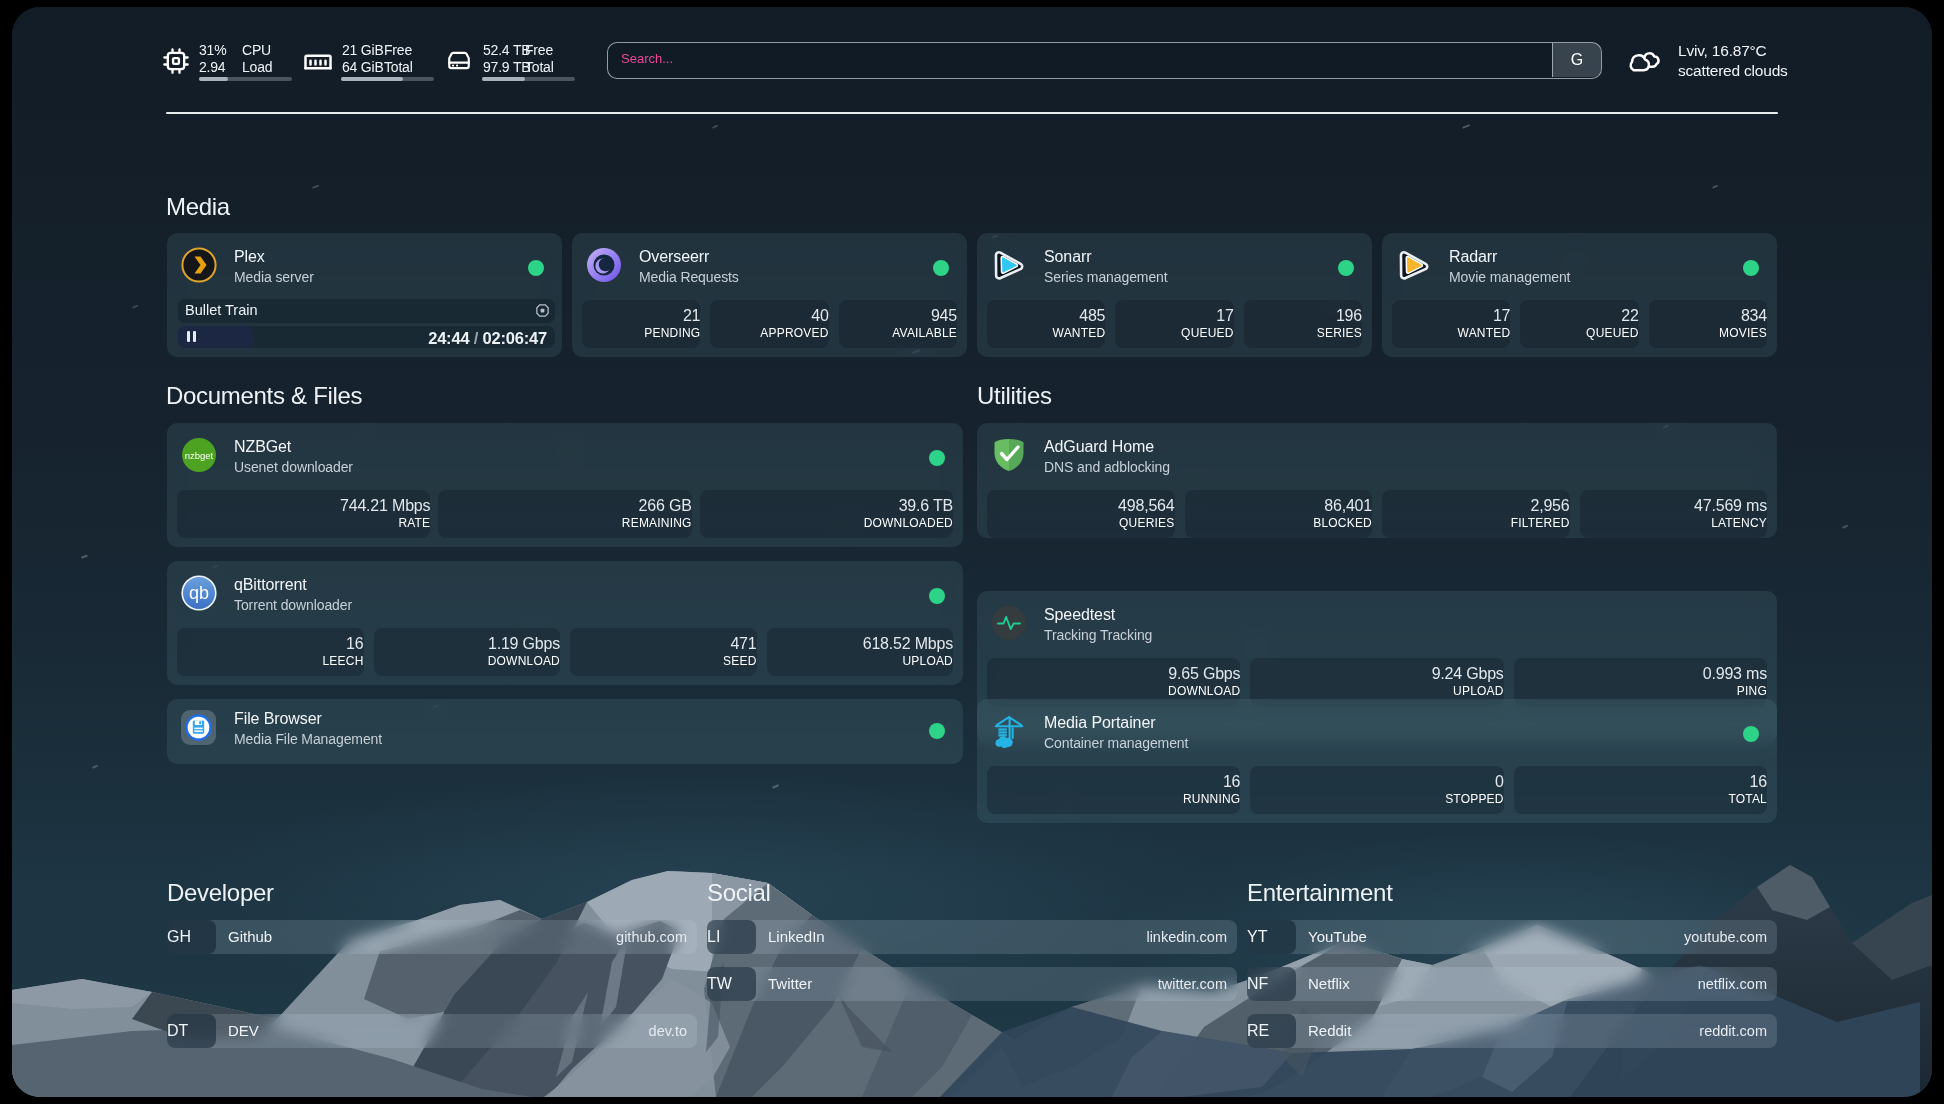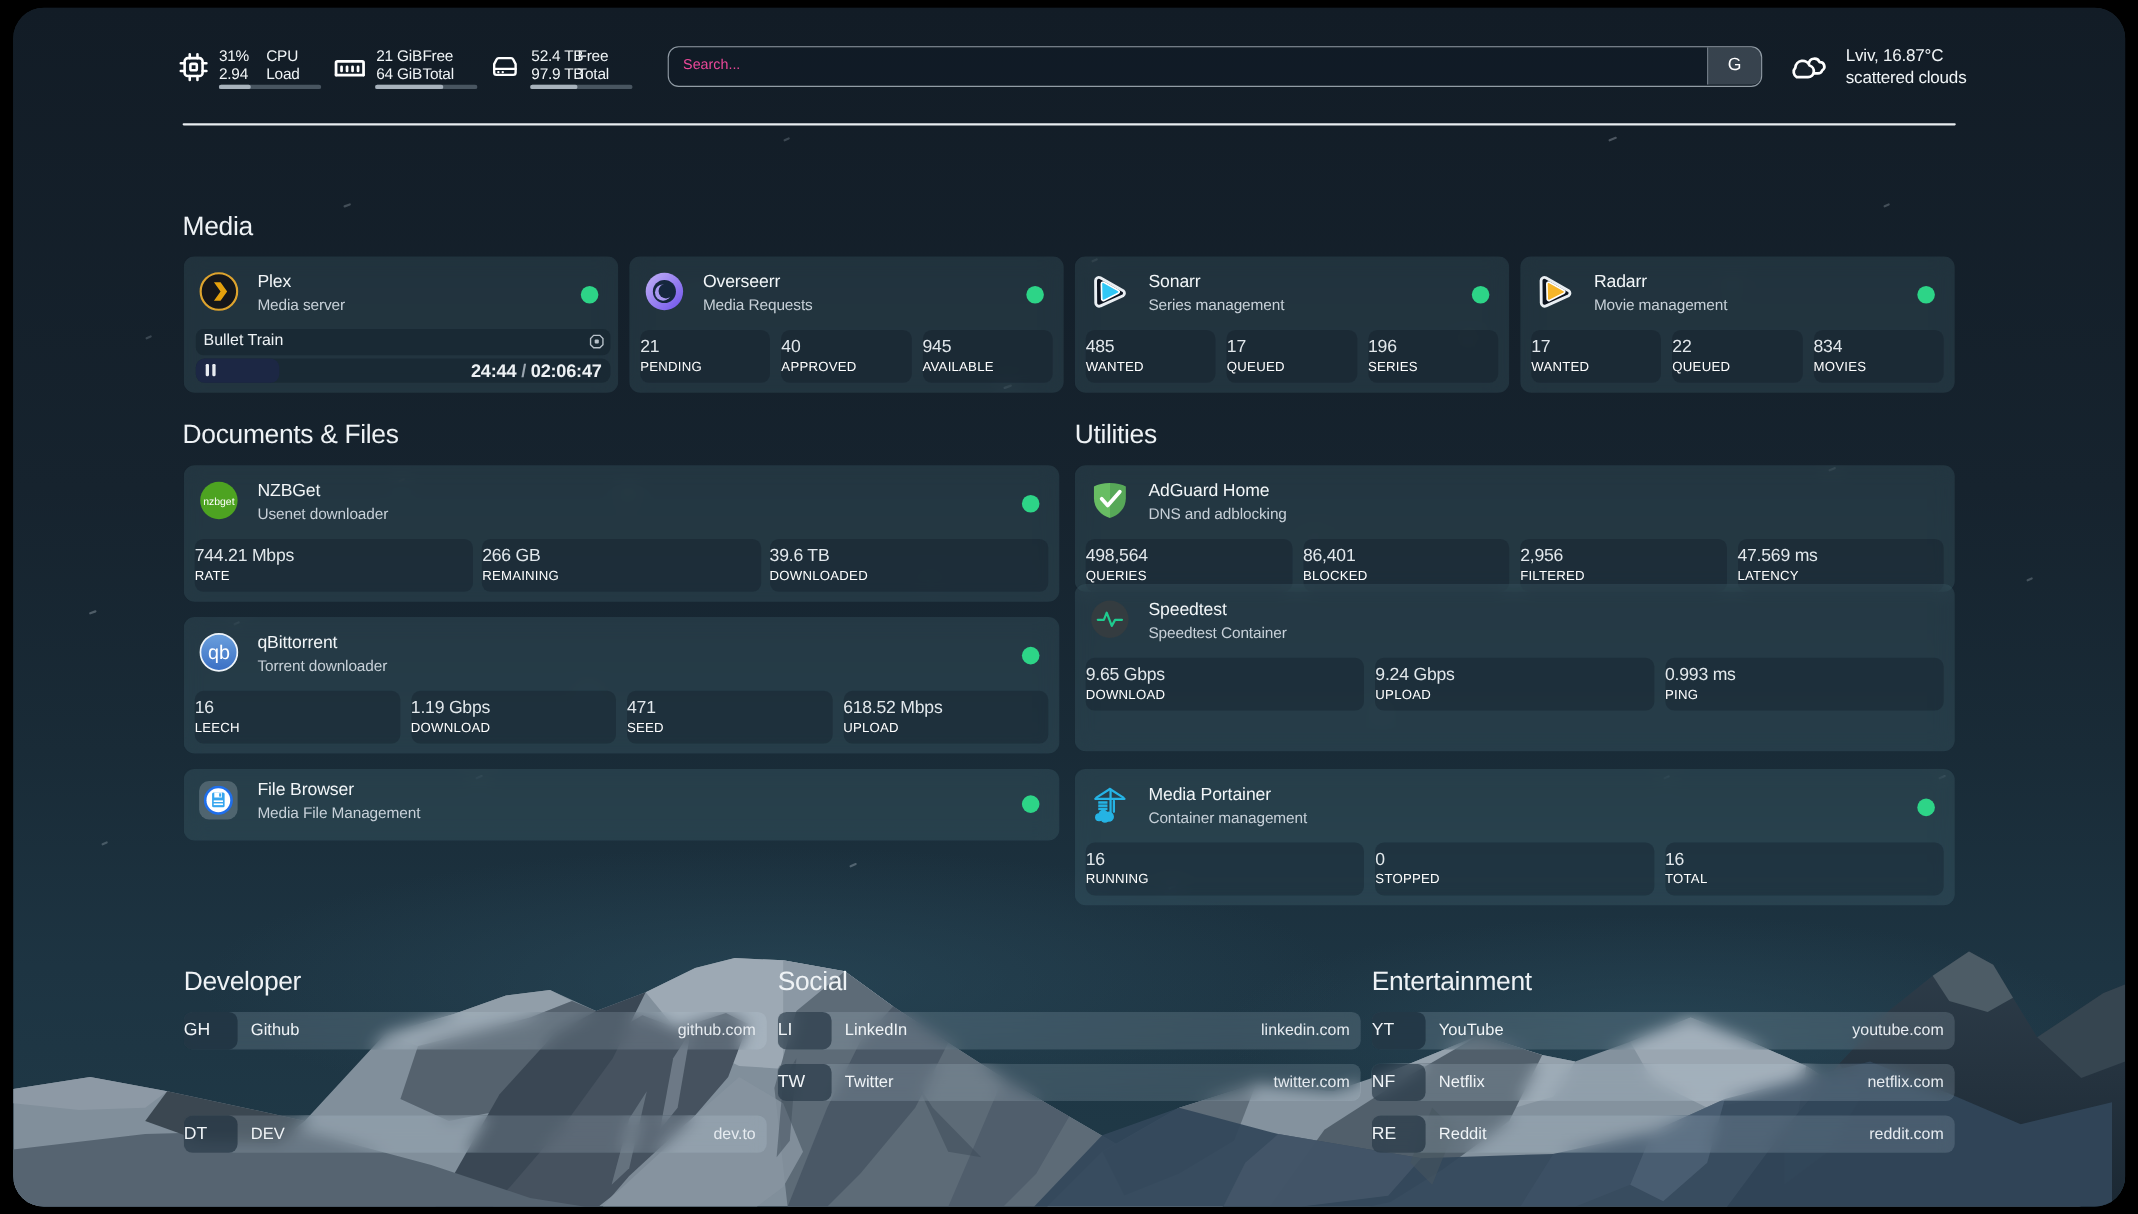--- a/index.html
+++ b/index.html
@@ -6,21 +6,21 @@
 body{font-family:"Liberation Sans",sans-serif;-webkit-font-smoothing:antialiased}
 #frame{position:absolute;left:12px;top:7px;width:1920px;height:1090px;border-radius:28px;overflow:hidden;background:#16222d}
 #bg{position:absolute;left:0;top:0;width:1920px;height:1090px}
 .abs{position:absolute}
 .card{position:absolute;background:rgba(150,215,225,0.105);border-radius:10px;backdrop-filter:blur(9px)}
 .ico{position:absolute;left:14px;top:14px;width:36px;height:36px}
 .t{position:absolute;left:67px;top:15px;font-size:16px;font-weight:500;color:#f2f6f8;letter-spacing:-.1px}
 .s{position:absolute;left:67px;top:36px;font-size:14px;color:#c7d0d8;letter-spacing:-.1px}
 .dot{position:absolute;width:16px;height:16px;border-radius:50%;background:#2dd487;right:18px;top:27px}
 .stats{position:absolute;left:10px;right:10px;top:67px;height:48px;display:flex;gap:10px}
-.sb{flex:1;background:rgba(10,20,30,0.27);border-radius:8px;text-align:left;color:#fff;padding-top:6px}
+.sb{flex:1;background:rgba(10,20,30,0.27);border-radius:8px;text-align:right;color:#fff;padding-top:6px}
 .sb .n{font-size:16px;color:#e2e8ec;line-height:19px;letter-spacing:-.2px}
 .sb .l{font-size:12px;font-weight:400;color:#fff;line-height:16px;letter-spacing:.2px}
 .h2{position:absolute;font-size:24px;font-weight:500;color:#eef2f5;letter-spacing:-.3px}
 .bmh{position:absolute;font-size:24px;font-weight:500;color:#eef2f5;letter-spacing:-.3px}
 .bm{position:absolute;height:34px;background:rgba(210,230,245,0.155);border-radius:8px;backdrop-filter:blur(7px)}
 .bm .ab{position:absolute;left:0;top:0;width:49px;height:34px;background:rgba(16,33,48,0.55);border-radius:8px;text-align:left;line-height:34px;font-size:16px;color:#f0f4f7}
 .bm .nm{position:absolute;left:61px;top:0;line-height:34px;font-size:15px;color:#f0f4f7}
 .bm .ur{position:absolute;right:10px;top:0;line-height:34px;font-size:14.5px;color:#e6ebf0}
 .tb{position:absolute;font-size:14px;line-height:17px;color:#f0f4f6;letter-spacing:-.2px}
 .tb2{text-align:left}
@@ -381,27 +381,27 @@
           <div class="n">471</div>
           <div class="l">SEED</div>
         </div>
         <div class="sb">
           <div class="n">618.52 Mbps</div>
           <div class="l">UPLOAD</div>
         </div>
       </div>
 </div>
 
-<div class="card" style="left:965px;top:524px;width:800px;height:152px">
+<div class="card" style="left:965px;top:584px;width:800px;height:152px">
   <svg class="ico" viewBox="0 0 36 36">
         <circle cx="18" cy="18" r="17" fill="#343c40"></circle>
         <path d="M7 18.5h5.5l2.6-6.5 4.6 12 3-5.5h6.3" fill="none" stroke="#1fcb8f" stroke-width="2" stroke-linecap="round" stroke-linejoin="round"></path>
       </svg>
   <div class="t">Speedtest</div>
-      <div class="s">Speedtest Container</div>
+      <div class="s">Tracking Tracking</div>
   <div class="stats">
         <div class="sb">
           <div class="n">9.65 Gbps</div>
           <div class="l">DOWNLOAD</div>
         </div>
         <div class="sb">
           <div class="n">9.24 Gbps</div>
           <div class="l">UPLOAD</div>
         </div>
         <div class="sb">

